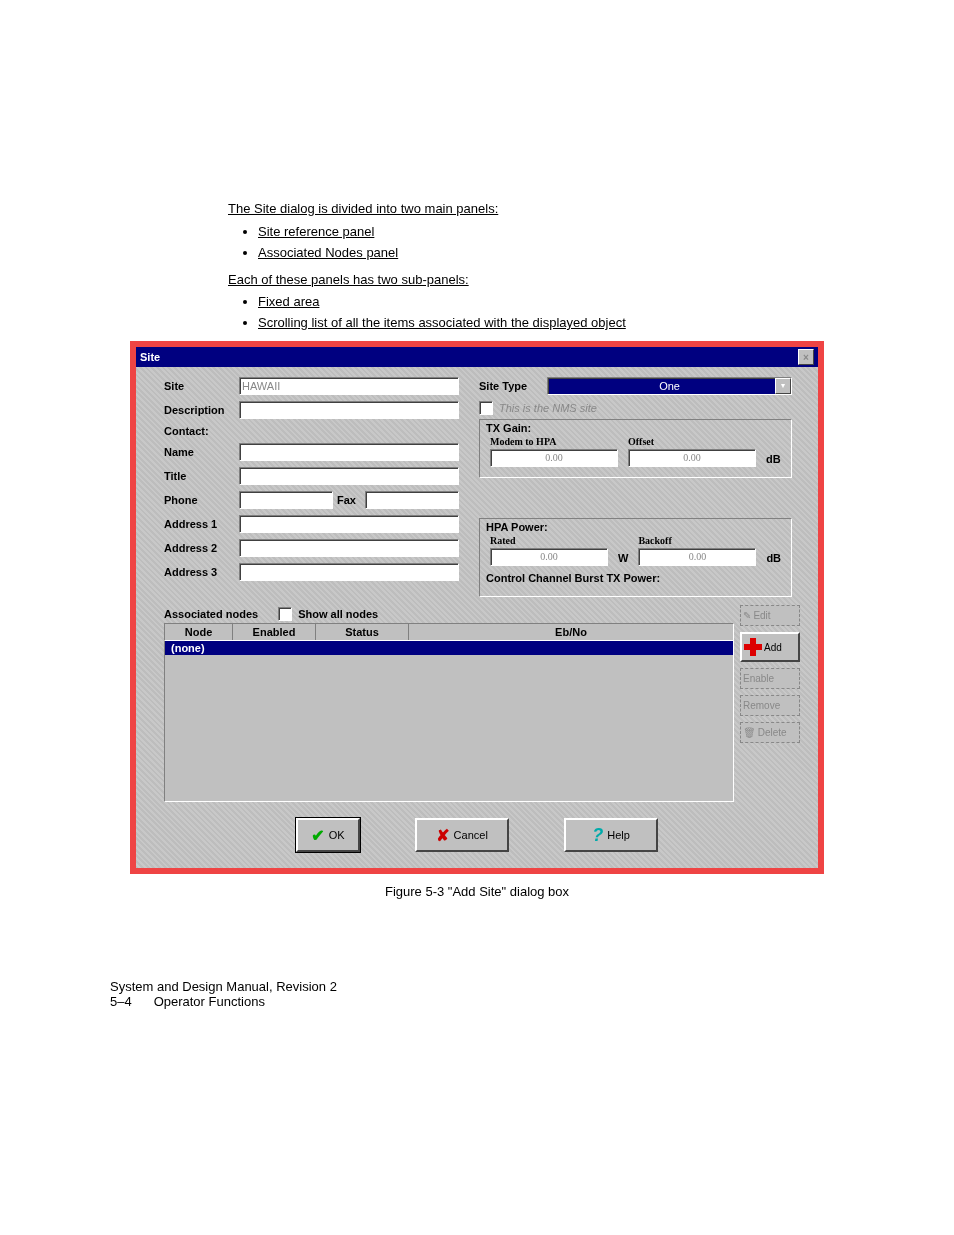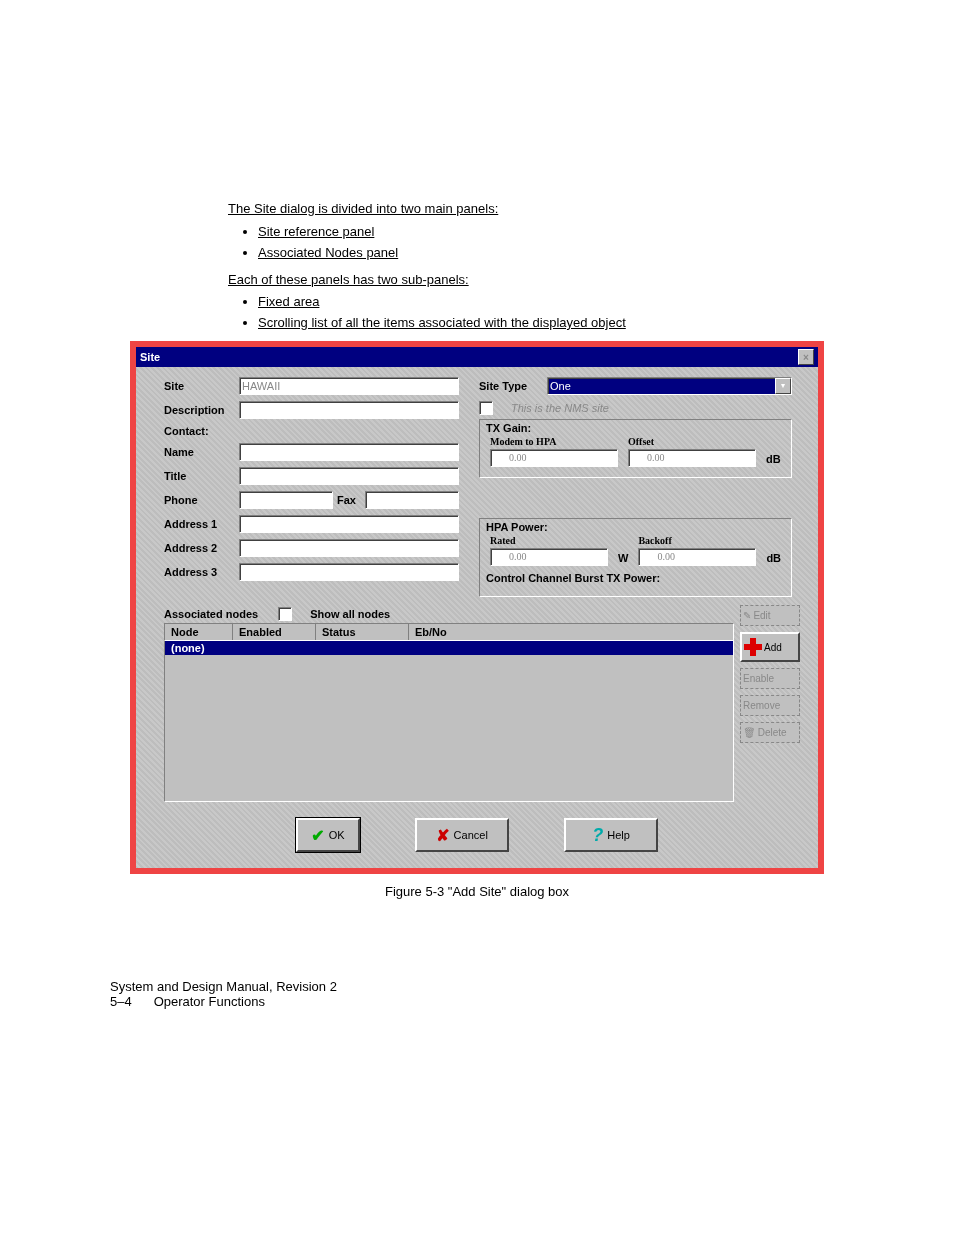--- a/index.html
+++ b/index.html
@@ -104,40 +104,41 @@
     padding: 0 2px;
     line-height: 16px;
     color: #888;
   }
   .fld-input.hl {
     background: #000080;
     color: #fff;
   }
   .select {
     position: relative;
+    text-align: center;
   }
   .select-arrow {
     position: absolute;
     right: 0;
     top: 0;
     bottom: 0;
     width: 14px;
     background: #c0c0c0;
     border: 1px solid #fff;
     border-right-color: #444;
     border-bottom-color: #444;
     display: flex;
     align-items: center;
     justify-content: center;
     font-size: 8px;
   }
   .chk-row {
     display: flex;
     align-items: center;
-    gap: 18px;
+    gap: 6px;
     color: #888;
     margin-bottom: 4px;
   }
   .chk {
     width: 12px;
     height: 12px;
     background: #fff;
     border: 1px solid #808080;
     border-right-color: #fff;
     border-bottom-color: #fff;
@@ -175,20 +176,21 @@
     height: 16px;
     background: #fff;
     border: 1px solid #808080;
     border-right-color: #fff;
     border-bottom-color: #fff;
     box-shadow: inset 1px 1px 0 #404040;
     font-size: 10px;
     padding: 0 18px;
     color: #888;
     line-height: 16px;
+    text-align: center;
   }
   .unit {
     font-weight: bold;
     align-self: flex-end;
     padding-bottom: 2px;
   }
   .phone-row .fld-input { flex: 0 0 90px; }
   .fax-label { width: 28px; font-weight: bold; margin-left: 4px; }
   .assoc-row {
     display: flex;
@@ -211,20 +213,21 @@
     border: 1px solid #808080;
     border-right-color: #fff;
     border-bottom-color: #fff;
   }
   .list-header > div {
     padding: 2px 6px;
     font-weight: bold;
     border-right: 1px solid #808080;
     background: #c0c0c0;
     font-size: 11px;
+    text-align: center;
   }
   .list-header > div:last-child { border-right: none; flex: 1; }
   .list-content {
     height: 160px;
     background: #c0c0c0;
     border: 1px solid #808080;
     border-top: none;
     border-right-color: #fff;
     border-bottom-color: #fff;
   }

